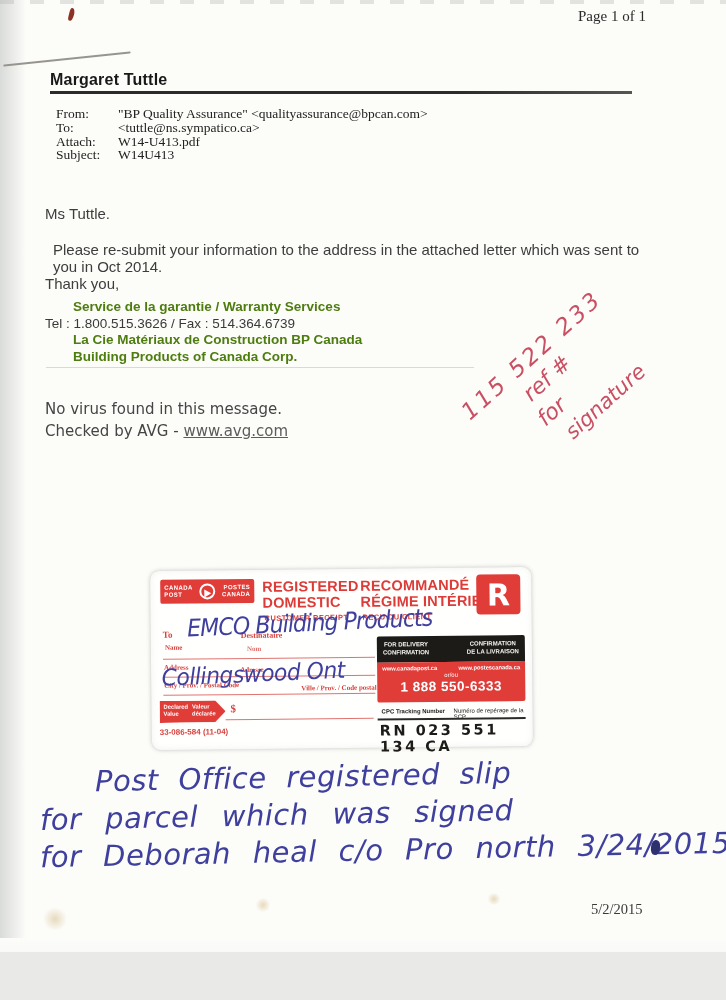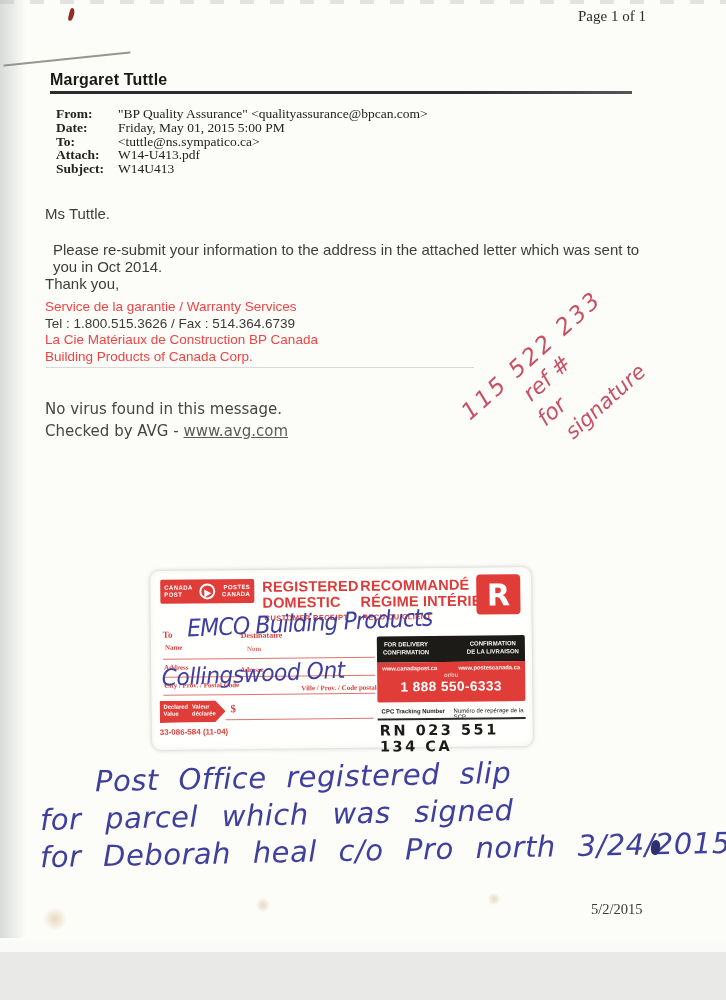--- a/index.html
+++ b/index.html
@@ -27,29 +27,29 @@
   
   .page-indicator { position:absolute; left:578px; top:8px;
     font-family:"Liberation Serif", serif; font-size:15px; color:#2a2a2a; }
   .recipient-name { position:absolute; left:50px; top:71px;
     font-size:16px; font-weight:bold; color:#181818; letter-spacing:.2px; }
   .title-rule { position:absolute; left:50px; top:91px; width:582px; height:3px;
     background:linear-gradient(to right, #2b2b2b 70%, #555); }
   .hdr-table { position:absolute; left:56px; top:107px;
     font-family:"Liberation Serif", serif; font-size:13.5px; color:#222; }
   .hdr-row { display:flex; line-height:13.8px; margin-bottom:0; }
-  .hdr-label { width:62px; font-weight:bold; }
+  .hdr-label { width:62px; font-weight:normal; }
   .hdr-value { }
   .body-text { position:absolute; font-size:15px; color:#3d3d3d; }
   .salutation { left:45px; top:205px; }
   .message   { left:53px; top:241px; width:600px; }
   .closing   { left:45px; top:275px; }
   .sig-block { position:absolute; left:45px; top:299px; font-size:13.5px;
     line-height:16.5px; color:#3a3a3a; }
-  .sig-bold { font-weight:normal; color:#ef4444; }
+  .sig-bold { font-weight:bold; color:#4d7c0f;margin-left:28px; }
   .divider { position:absolute; left:46px; top:367px; width:428px; height:1px; background:#d9d9d7; }
   .avg-block { position:absolute; left:45px; top:399px;
     font-family:"DejaVu Sans", sans-serif; font-size:15px; line-height:21.5px; color:#454545; }
   .avg-link { color:#5c5c5c; text-decoration:underline; cursor:pointer; }
 
   
   .red-note { position:absolute; left:468px; top:252px; width:240px; height:215px; }
   .red-note-inner { position:absolute; left:-6px; top:58px; width:240px;
     transform:rotate(-42deg); transform-origin:50% 50%;
     font-family:"DejaVu Sans", sans-serif; font-style:italic; color:#c94f63;
@@ -136,24 +136,20 @@
   <div class="page-indicator">Page 1 of 1</div>
   <div class="recipient-name">Margaret Tuttle</div>
   <div class="title-rule"></div>
 
   <div class="hdr-table">
     <div class="hdr-row">
       <span class="hdr-label">From:</span>
       <span class="hdr-value">"BP Quality Assurance" &lt;qualityassurance@bpcan.com&gt;</span>
     </div>
     <div class="hdr-row">
-      <span class="hdr-label">Date:</span>
-      <span class="hdr-value">Friday, May 01, 2015 5:00 PM</span>
-    </div>
-    <div class="hdr-row">
       <span class="hdr-label">To:</span>
       <span class="hdr-value">&lt;tuttle@ns.sympatico.ca&gt;</span>
     </div>
     <div class="hdr-row">
       <span class="hdr-label">Attach:</span>
       <span class="hdr-value">W14-U413.pdf</span>
     </div>
     <div class="hdr-row">
       <span class="hdr-label">Subject:</span>
       <span class="hdr-value">W14U413</span>

